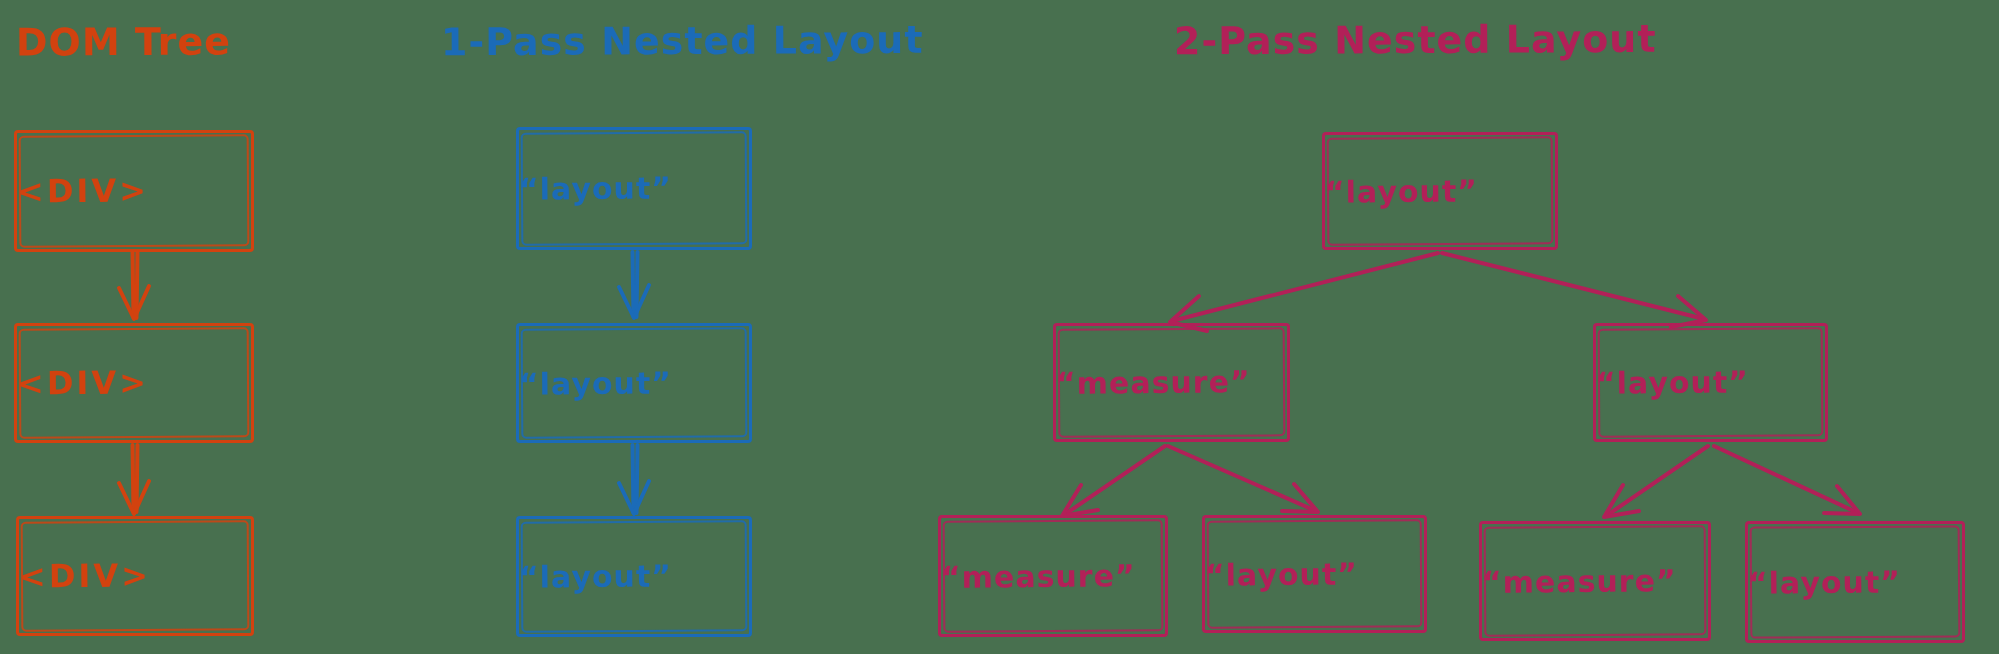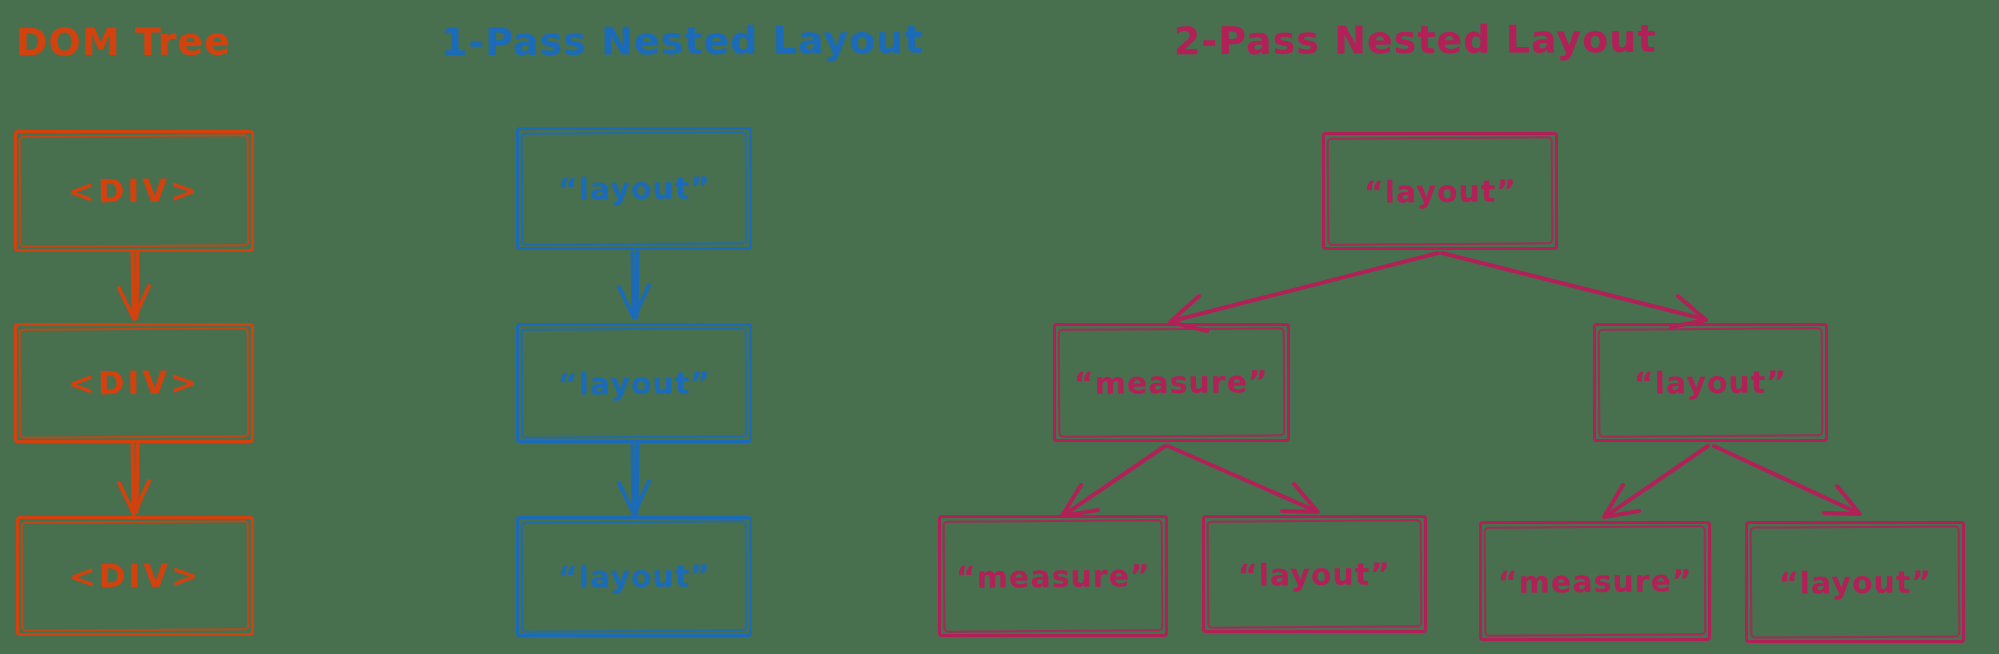--- a/index.html
+++ b/index.html
@@ -23,21 +23,21 @@
     letter-spacing: 1px;
     white-space: nowrap;
     transform: rotate(-0.3deg);
   }
   .box {
     position: absolute;
     border: 3.5px solid currentColor;
     border-radius: 4px;
     display: flex;
     align-items: center;
-    justify-content: center;
+    justify-content: flex-start;
     box-sizing: border-box;
   }
   .box::before {
     content: "";
     position: absolute;
     inset: 2px;
     border: 2px solid currentColor;
     border-radius: 5px;
     transform: rotate(-0.35deg);
     opacity: 0.85;

